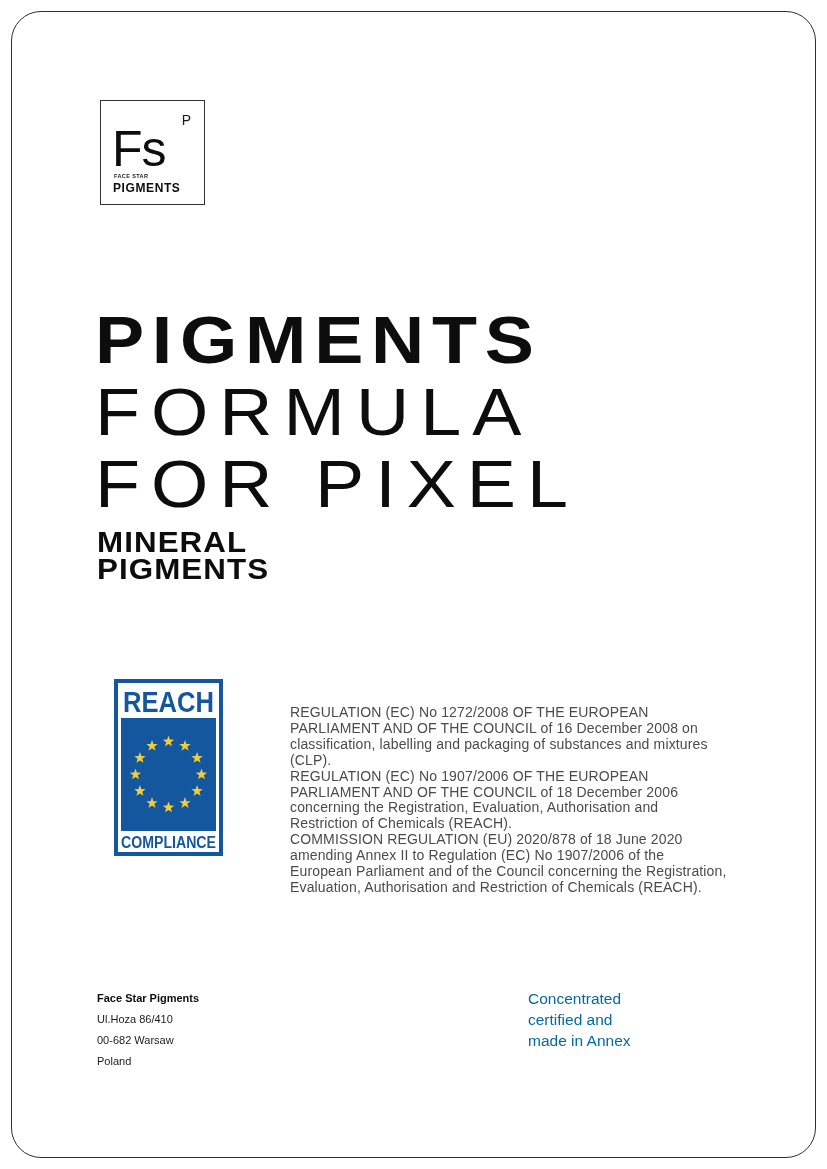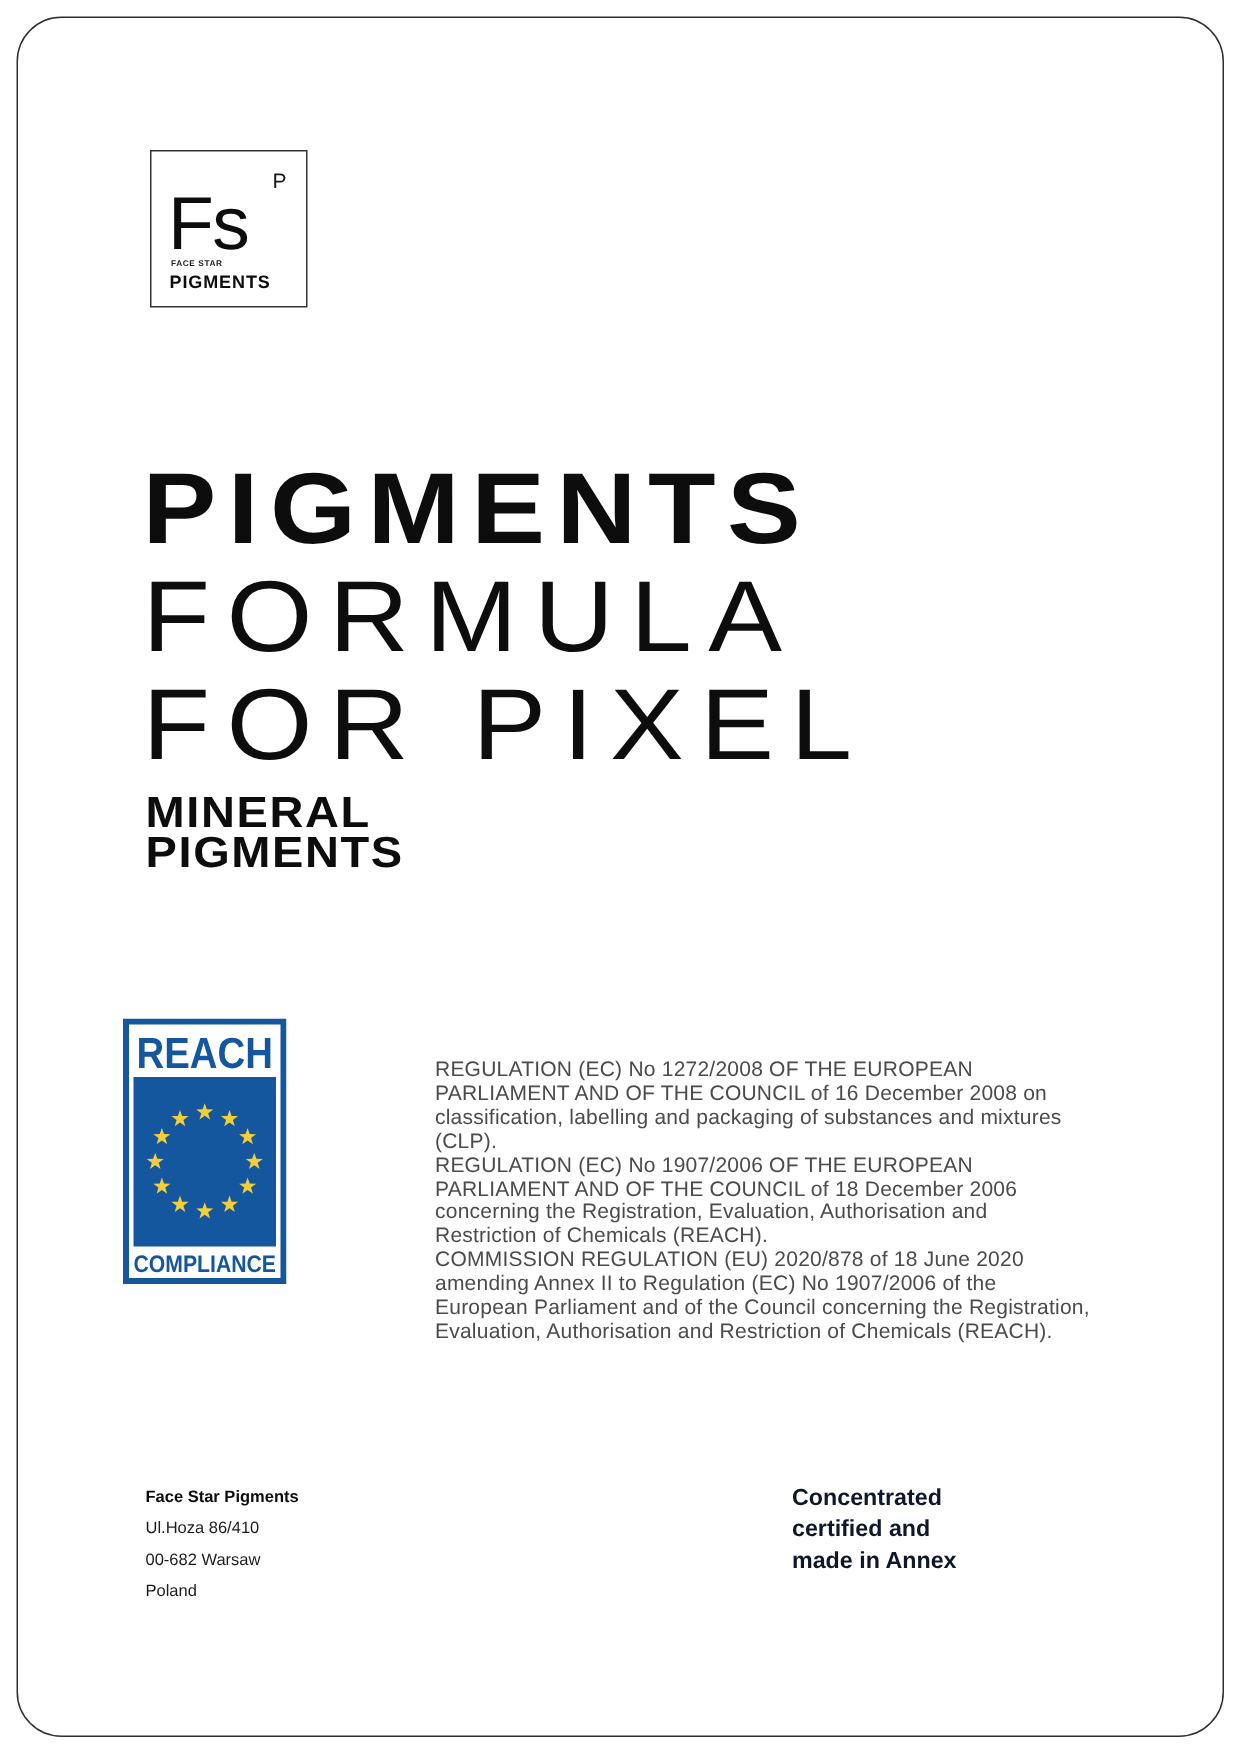--- a/index.html
+++ b/index.html
@@ -25,31 +25,31 @@
   .logo-word{position:absolute;left:12px;top:81px;font-size:12px;font-weight:700;letter-spacing:.6px;color:#0d0d0d;line-height:1;}
   
   .title{position:absolute;left:95px;top:304px;margin:0;color:var(--ink,#0d0d0d);}
   .title span{display:block;height:72px;line-height:72px;white-space:nowrap;transform-origin:left top;}
   .t-bold{font-size:67px;font-weight:700;letter-spacing:7px;transform:scaleX(1.10);}
   .t-light{font-size:67px;font-weight:400;letter-spacing:10px;transform:scaleX(1.10);}
   .subtitle{position:absolute;left:97px;top:529px;margin:0;color:var(--ink,#0d0d0d);}
   .subtitle span{display:block;height:27px;line-height:27px;font-size:29px;font-weight:700;
     letter-spacing:1px;white-space:nowrap;transform:scaleX(1.08);transform-origin:left top;}
   
-  .reach-badge{position:absolute;left:82px;top:679px;width:109px;height:177px;}
+  .reach-badge{position:absolute;left:114px;top:679px;width:109px;height:177px;}
   
   .regulations{
     position:absolute;left:290px;top:705px;width:437px;
     font-size:14px;line-height:15.9px;letter-spacing:.15px;color:var(--gray,#4b4b4b);
   }
   .regulations p{margin:0;}
   
   .footer-left{position:absolute;left:97px;top:988px;font-size:11px;line-height:21px;color:#1c1c1c;}
   .footer-left .company{font-weight:700;color:#0d0d0d;}
-  .footer-right{position:absolute;left:528px;top:988px;font-size:15.5px;line-height:21px;font-weight:700;color:#0f172a;}
+  .footer-right{position:absolute;left:528px;top:988px;font-size:15.5px;line-height:21px;font-weight:400;color:#0369a1;}
 </style>
 </head>
 <body>
 
 <div class="stage">
   <div class="page-border"></div>
 
   <div class="logo-box">
     <span class="logo-sup">P</span>
     <span class="logo-symbol">Fs</span>

